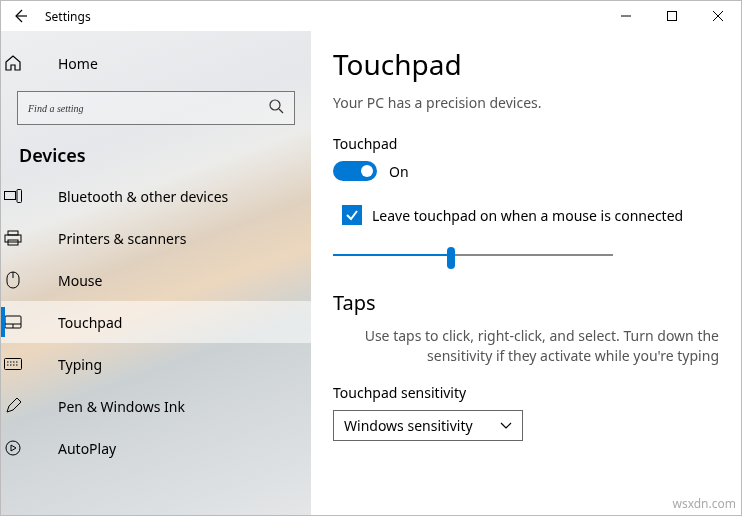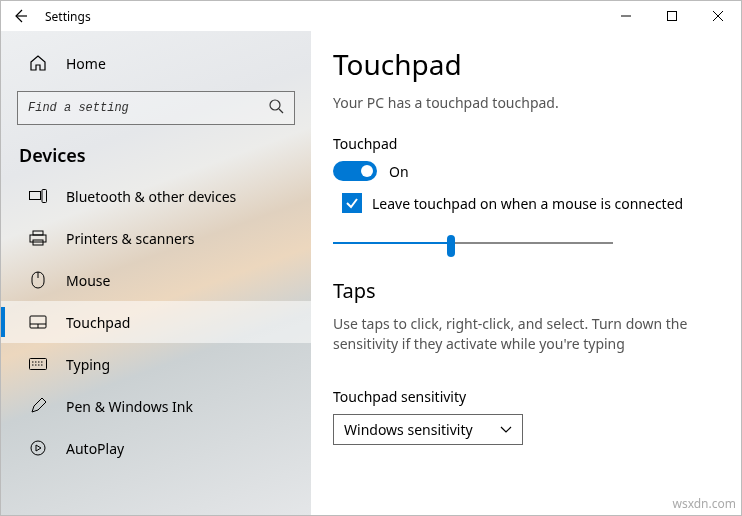--- a/index.html
+++ b/index.html
@@ -39,54 +39,54 @@
 .sidebar {
   width: 310px;
   background: linear-gradient(160deg, #edeff1 0%, #e5e7ea 25%, #ececea 35%, #e0d1bf 47%, #ecd7be 55%, #cbd1d3 66%, #e4e6e8 100%);
   padding: 10px 0 0 0;
   overflow-y: hidden;
 }
 .nav-item {
   display: flex;
   align-items: center;
   height: 42px;
-  padding: 0 27px;
-  gap: 18px;
+  padding: 0 2px;
+  gap: 35px;
   position: relative;
 }
 .nav-item.home { height: 44px; margin-bottom: 6px; }
 .nav-item .icon { width: 20px; display: flex; align-items: center; justify-content: center; }
 .nav-item.selected { background: rgba(255,255,255,0.55); }
 .nav-item.selected::before {
   content: ""; position: absolute; left: 0; top: 6px; bottom: 6px; width: 4px; background: #0078d4;
 }
 .searchbox {
   margin: 6px 16px 14px 16px;
   height: 34px;
   border: 1px solid #777;
   background: rgba(255,255,255,0.3);
   display: flex; align-items: center;
   padding: 0 10px;
 }
 .searchbox input {
-  flex: 1; border: none; outline: none; background: transparent; font-size: 12px; color: #000;
-  font-family: Liberation Mono, monospace;
+  flex: 1; border: none; outline: none; background: transparent; font-size: 10px; color: #000;
+  font-family: Liberation Serif, serif;
 }
 .searchbox input::placeholder { color: #333; font-style: italic; font-family: inherit; }
 .section-title { font-weight: 600; padding: 4px 18px 8px; font-size: 18px; }
 
 .main {
   flex: 1;
   padding: 14px 22px 0 22px;
   overflow-y: hidden;
 }
 .page-title { font-size: 28px; font-weight: 400; margin-bottom: 10px; }
 .subtitle { color: #555; margin-bottom: 22px; }
 .field-label { color: #000; margin-bottom: 8px; }
-.toggle-row { display: flex; align-items: center; gap: 12px; margin-bottom: 12px; }
+.toggle-row { display: flex; align-items: center; gap: 12px; margin-bottom: 24px; }
 .toggle {
   width: 44px; height: 20px; border-radius: 10px; background: #0078d4; position: relative;
 }
 .toggle .knob {
   position: absolute; width: 12px; height: 12px; border-radius: 50%; background: #fff; top: 4px; right: 4px;
 }
 .checkbox-row { display: flex; align-items: center; gap: 10px; margin-bottom: 20px; padding-left: 9px; }
 .checkbox {
   width: 20px; height: 20px; background: #0078d4; display: flex; align-items: center; justify-content: center;
 }
@@ -95,21 +95,21 @@
 .slider .track-left {
   position: absolute; left: 0; top: 9px; height: 2px; background: #0078d4; width: 120px;
 }
 .slider .track-right {
   position: absolute; left: 120px; right: 0; top: 9px; height: 2px; background: #888;
 }
 .slider .thumb {
   position: absolute; left: 114px; top: 2px; width: 8px; height: 22px; border-radius: 4px; background: #0078d4;
 }
 .section-heading { font-size: 20px; font-weight: 400; margin-bottom: 10px; }
-.desc { color: #555; margin-bottom: 34px; line-height: 1.4; }
+.desc { color: #555; margin-bottom: 18px; line-height: 1.4; text-align: right; }
 .dropdown {
   display: inline-flex; align-items: center; justify-content: space-between;
   border: 1px solid #666; padding: 5px 10px; min-width: 190px; gap: 12px;
 }
 .dropdown .chev { display: flex; }
 .attribution {
   position: absolute; bottom: 4px; right: 6px; font-size: 12px; color: #aaa;
 }
 </style>
 </head>
@@ -234,21 +234,21 @@
               <circle cx="8" cy="8" r="7" stroke="#000" fill="none"></circle>
               <path d="M6 5 L11 8 L6 11 Z" stroke="#000" fill="none"></path>
             </svg>
         </span>
         <span>AutoPlay</span>
       </div>
     </div>
 
     <div class="main">
       <h1 class="page-title">Touchpad</h1>
-      <div class="subtitle">Your PC has a touchpad touchpad.</div>
+      <div class="subtitle">Your PC has a precision devices.</div>
 
       <div class="field-label">Touchpad</div>
       <div class="toggle-row">
         <div class="toggle">
             <div class="knob"></div>
           </div>
         <span>On</span>
       </div>
 
       <div class="checkbox-row">

